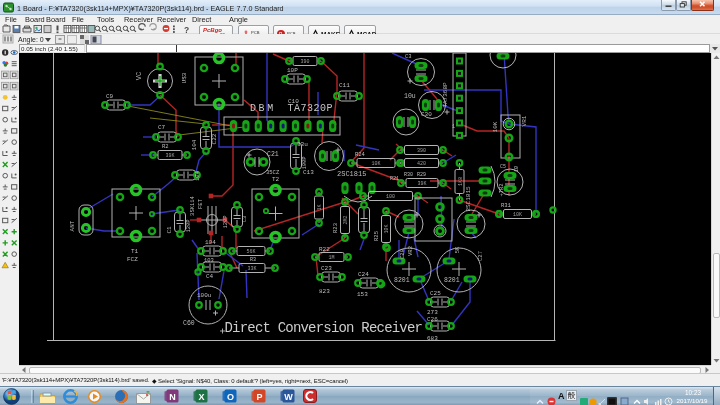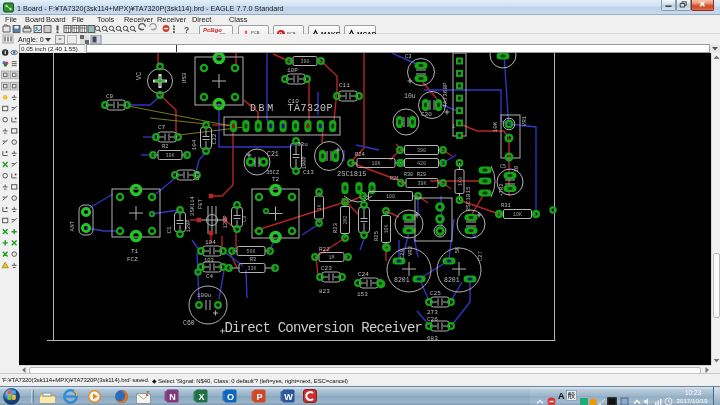--- a/index.html
+++ b/index.html
@@ -36,21 +36,21 @@
 
 <div class="abs" style="left:0;top:15px;width:626px;height:9px;background:#f0f0f0;font-size:7.4px;color:#1a1a1a;">
   <span class="abs" style="left:5px">File</span>
       <span class="abs" style="left:25px">Board</span>
       <span class="abs" style="left:46px">Board</span>
   <span class="abs" style="left:72px">File</span>
       <span class="abs" style="left:97px">Tools</span>
       <span class="abs" style="left:124px">Receiver</span>
   <span class="abs" style="left:157px">Receiver</span>
       <span class="abs" style="left:192px">Direct</span>
-      <span class="abs" style="left:229px">Class</span>
+      <span class="abs" style="left:229px">Angle</span>
 </div>
 
 <div class="abs" style="left:0;top:24px;width:720px;height:10px;background:#f0f0f0;border-bottom:1px solid #dcdcdc;"></div>
 <svg class="abs" style="left:0;top:0" width="400" height="40">
       <path d="M3,26 h7 v6 h-7 z M4,25 h3 l1,1" fill="#e8e8e8" stroke="#4d4d4d" stroke-width="0.9"></path>
       <rect x="13" y="25.5" width="7" height="7" fill="#5b7fae" stroke="#4d4d4d" stroke-width="0.8"></rect>
       <rect x="14.5" y="26" width="4" height="2.5" fill="#fff"></rect>
       <path d="M23,28 h8 v4 h-8 z M24.5,26 h5 v2 h-5 z" fill="#d9d9d9" stroke="#4d4d4d" stroke-width="0.9"></path>
       <rect x="34" y="25.5" width="7.5" height="7" fill="#e8e8e8" stroke="#4d4d4d" stroke-width="0.9"></rect>
       <circle cx="36.5" cy="28" r="1.2" fill="#3a7"></circle>

